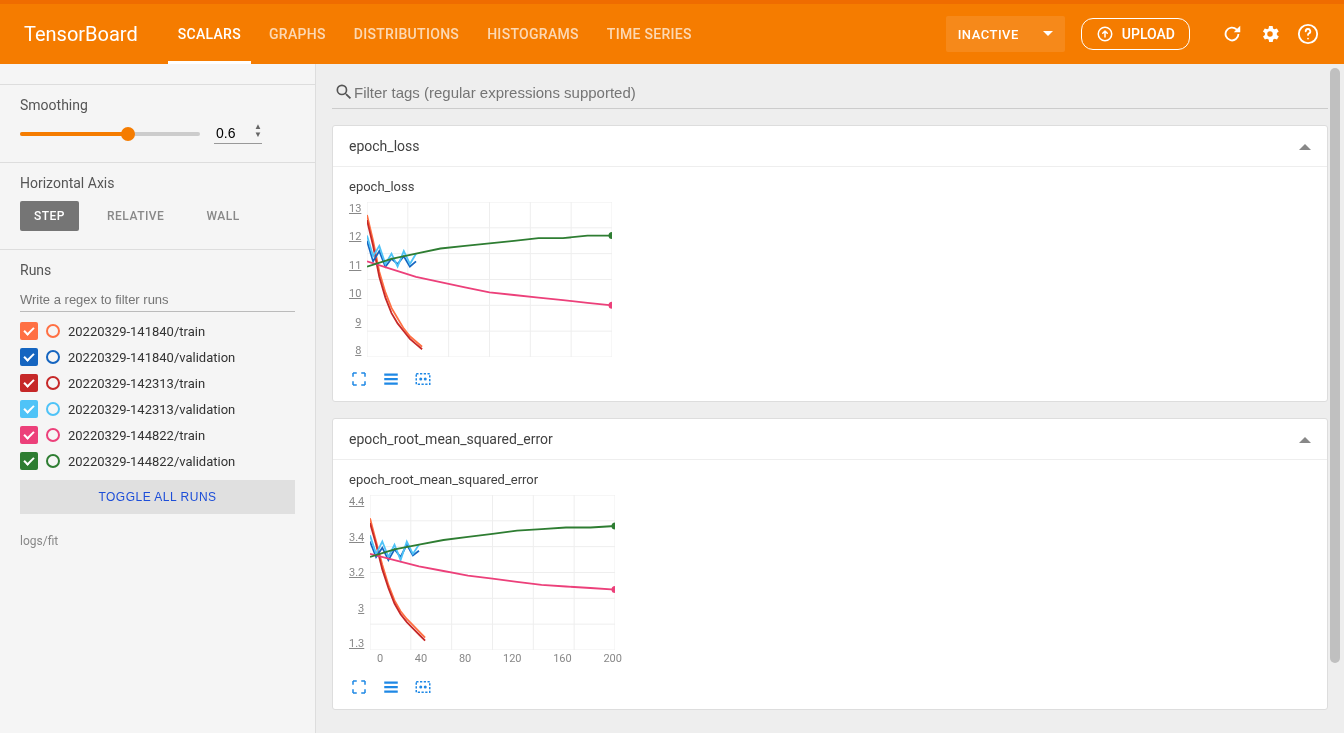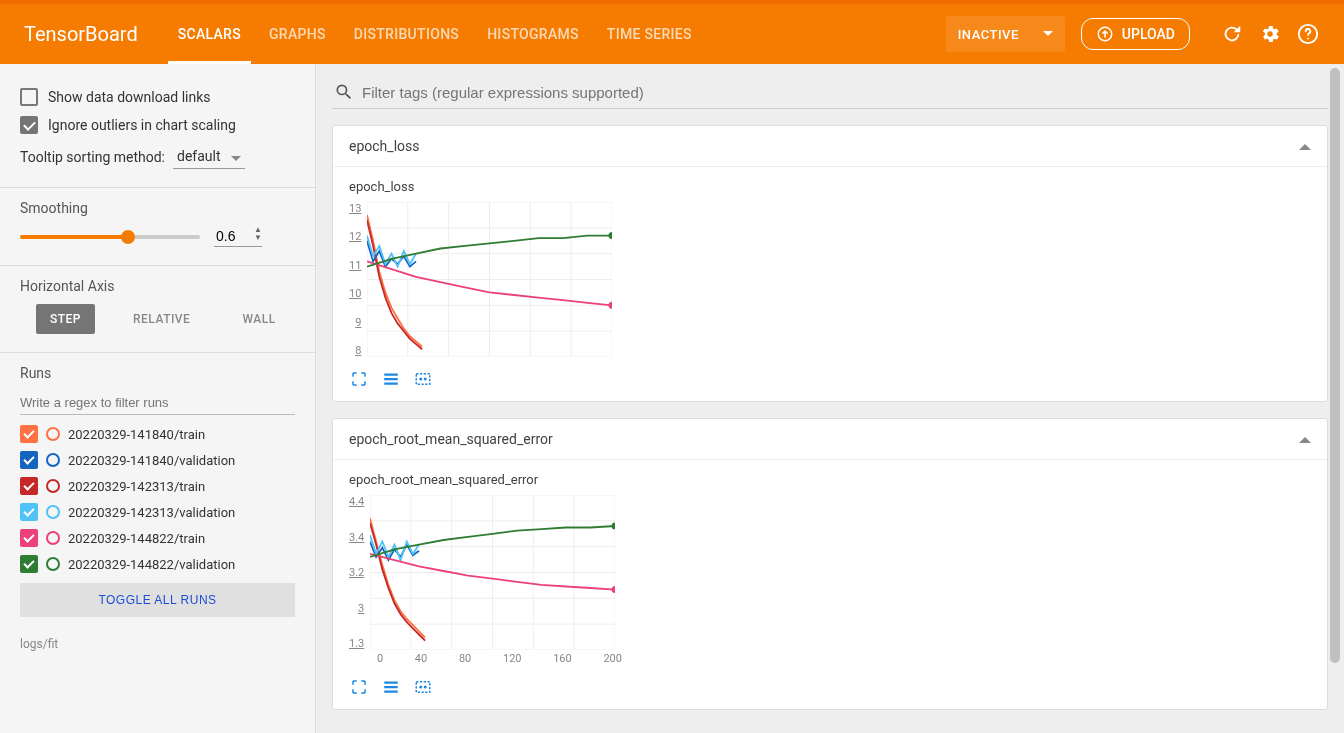--- a/index.html
+++ b/index.html
@@ -28,32 +28,32 @@
 .select-like::after { content: ""; position: absolute; right: 4px; top: 50%; border: 5px solid transparent; border-top-color: #888; }
 .sb-heading { font-size: 14px; color: #555; margin-bottom: 10px; }
 .slider-row { display: flex; align-items: center; gap: 14px; }
 .slider { position: relative; width: 180px; height: 4px; background: #ccc; border-radius: 2px; }
 .slider-fill { position: absolute; left: 0; top: 0; bottom: 0; background: #f57c00; border-radius: 2px; width: 60%; }
 .slider-thumb { position: absolute; top: 50%; left: 60%; transform: translate(-50%,-50%); width: 14px; height: 14px; border-radius: 50%; background: #f57c00; cursor: pointer; }
 .numbox { width: 48px; border: none; border-bottom: 1px solid #999; text-align: left; font-size: 14px; padding: 2px 16px 2px 2px; background: transparent; }
 .numwrap { position: relative; }
 .spin { position: absolute; right: 0; top: 0; display: flex; flex-direction: column; font-size: 8px; color: #666; }
 .spin span { cursor: pointer; line-height: 8px; }
-.btngrp { display: flex; gap: 24px; margin-left: 16px; }
+.btngrp { display: flex; gap: 14px; }
 .pill { padding: 8px 14px; font-size: 12px; font-weight: 500; letter-spacing: 0.5px; color: #888; cursor: pointer; border-radius: 2px; }
 .pill.active { background: #757575; color: #fff; }
 .runs-filter { width: 100%; border: none; border-bottom: 1px solid #bbb; padding: 4px 0; font-size: 13px; background: transparent; color: #888; margin-bottom: 6px; }
 .run-row { display: flex; align-items: center; gap: 8px; padding: 4px 0; font-size: 13px; cursor: pointer; }
 .run-chk { width: 18px; height: 18px; border-radius: 2px; display: inline-flex; align-items: center; justify-content: center; }
 .run-chk::after { content: ""; width: 4px; height: 8px; border: solid #fff; border-width: 0 2px 2px 0; transform: rotate(45deg); margin-top: -2px; }
 .run-circle { width: 14px; height: 14px; border-radius: 50%; border: 2px solid; }
 .toggle-all { width: 100%; background: #e0e0e0; border: none; padding: 10px; font-size: 12px; font-weight: 500; letter-spacing: 0.5px; color: #1d4ed8; cursor: pointer; margin-top: 6px; }
 .logdir { font-size: 12px; color: #888; padding: 6px 20px; }
 .main { flex: 1; overflow-y: auto; padding: 12px 16px 24px; background: #eee; }
-.filter-row { display: flex; align-items: center; gap: 8px; border-bottom: 1px solid #ccc; padding: 6px 2px; margin-bottom: 16px; }
+.filter-row { display: flex; align-items: center; border-bottom: 1px solid #ccc; padding: 6px 2px; margin-bottom: 16px; }
 .filter-input { flex: 1; border: none; background: transparent; font-size: 15px; color: #888; outline: none; }
 .card { background: #fff; border: 1px solid #ddd; border-radius: 3px; margin-bottom: 16px; }
 .card-header { display: flex; align-items: center; justify-content: space-between; padding: 12px 16px; border-bottom: 1px solid #eee; cursor: pointer; }
 .card-title { font-size: 14px; color: #424242; }
 .card-body { padding: 12px 16px 8px; }
 .chart-title { font-size: 13px; color: #424242; margin-bottom: 8px; }
 .chart-row { display: flex; align-items: flex-start; gap: 6px; }
 .ylabels { display: flex; flex-direction: column; justify-content: space-between; font-size: 11px; color: #888; text-align: right; text-decoration: underline; }
 .plot { position: relative; background: #fff; border: none; }
 .plot svg { display: block; }
@@ -101,34 +101,20 @@
   <span class="icbtn">
       <svg viewBox="0 0 24 24">
         <circle cx="12" cy="12" r="10" fill="none" stroke="#fff" stroke-width="2"></circle>
         <path d="M9.5 9a2.5 2.5 0 1 1 3.5 2.3c-.8.4-1 1-.99 1.7M12 17h.01" fill="none" stroke="#fff" stroke-width="2" stroke-linecap="round"></path>
       </svg>
     </span>
 </div>
 
 <div class="content">
   <div class="sidebar">
-    <div class="sb-section">
-      <div class="chk-row">
-        <span class="chk" id="chk-download"></span>
-        <span>Show data download links</span>
-      </div>
-      <div class="chk-row">
-        <span class="chk checked" id="chk-outliers"></span>
-        <span>Ignore outliers in chart scaling</span>
-      </div>
-      <div class="lbl-row" style="margin-top:6px">
-        <span>Tooltip sorting method:</span>
-        <span class="select-like">default</span>
-      </div>
-    </div>
     <div class="sb-divider"></div>
     <div class="sb-section">
       <div class="sb-heading">Smoothing</div>
       <div class="slider-row">
         <div class="slider">
           <div class="slider-fill"></div>
           <div class="slider-thumb"></div>
         </div>
         <div class="numwrap">
           <input class="numbox" value="0.6" style="">

